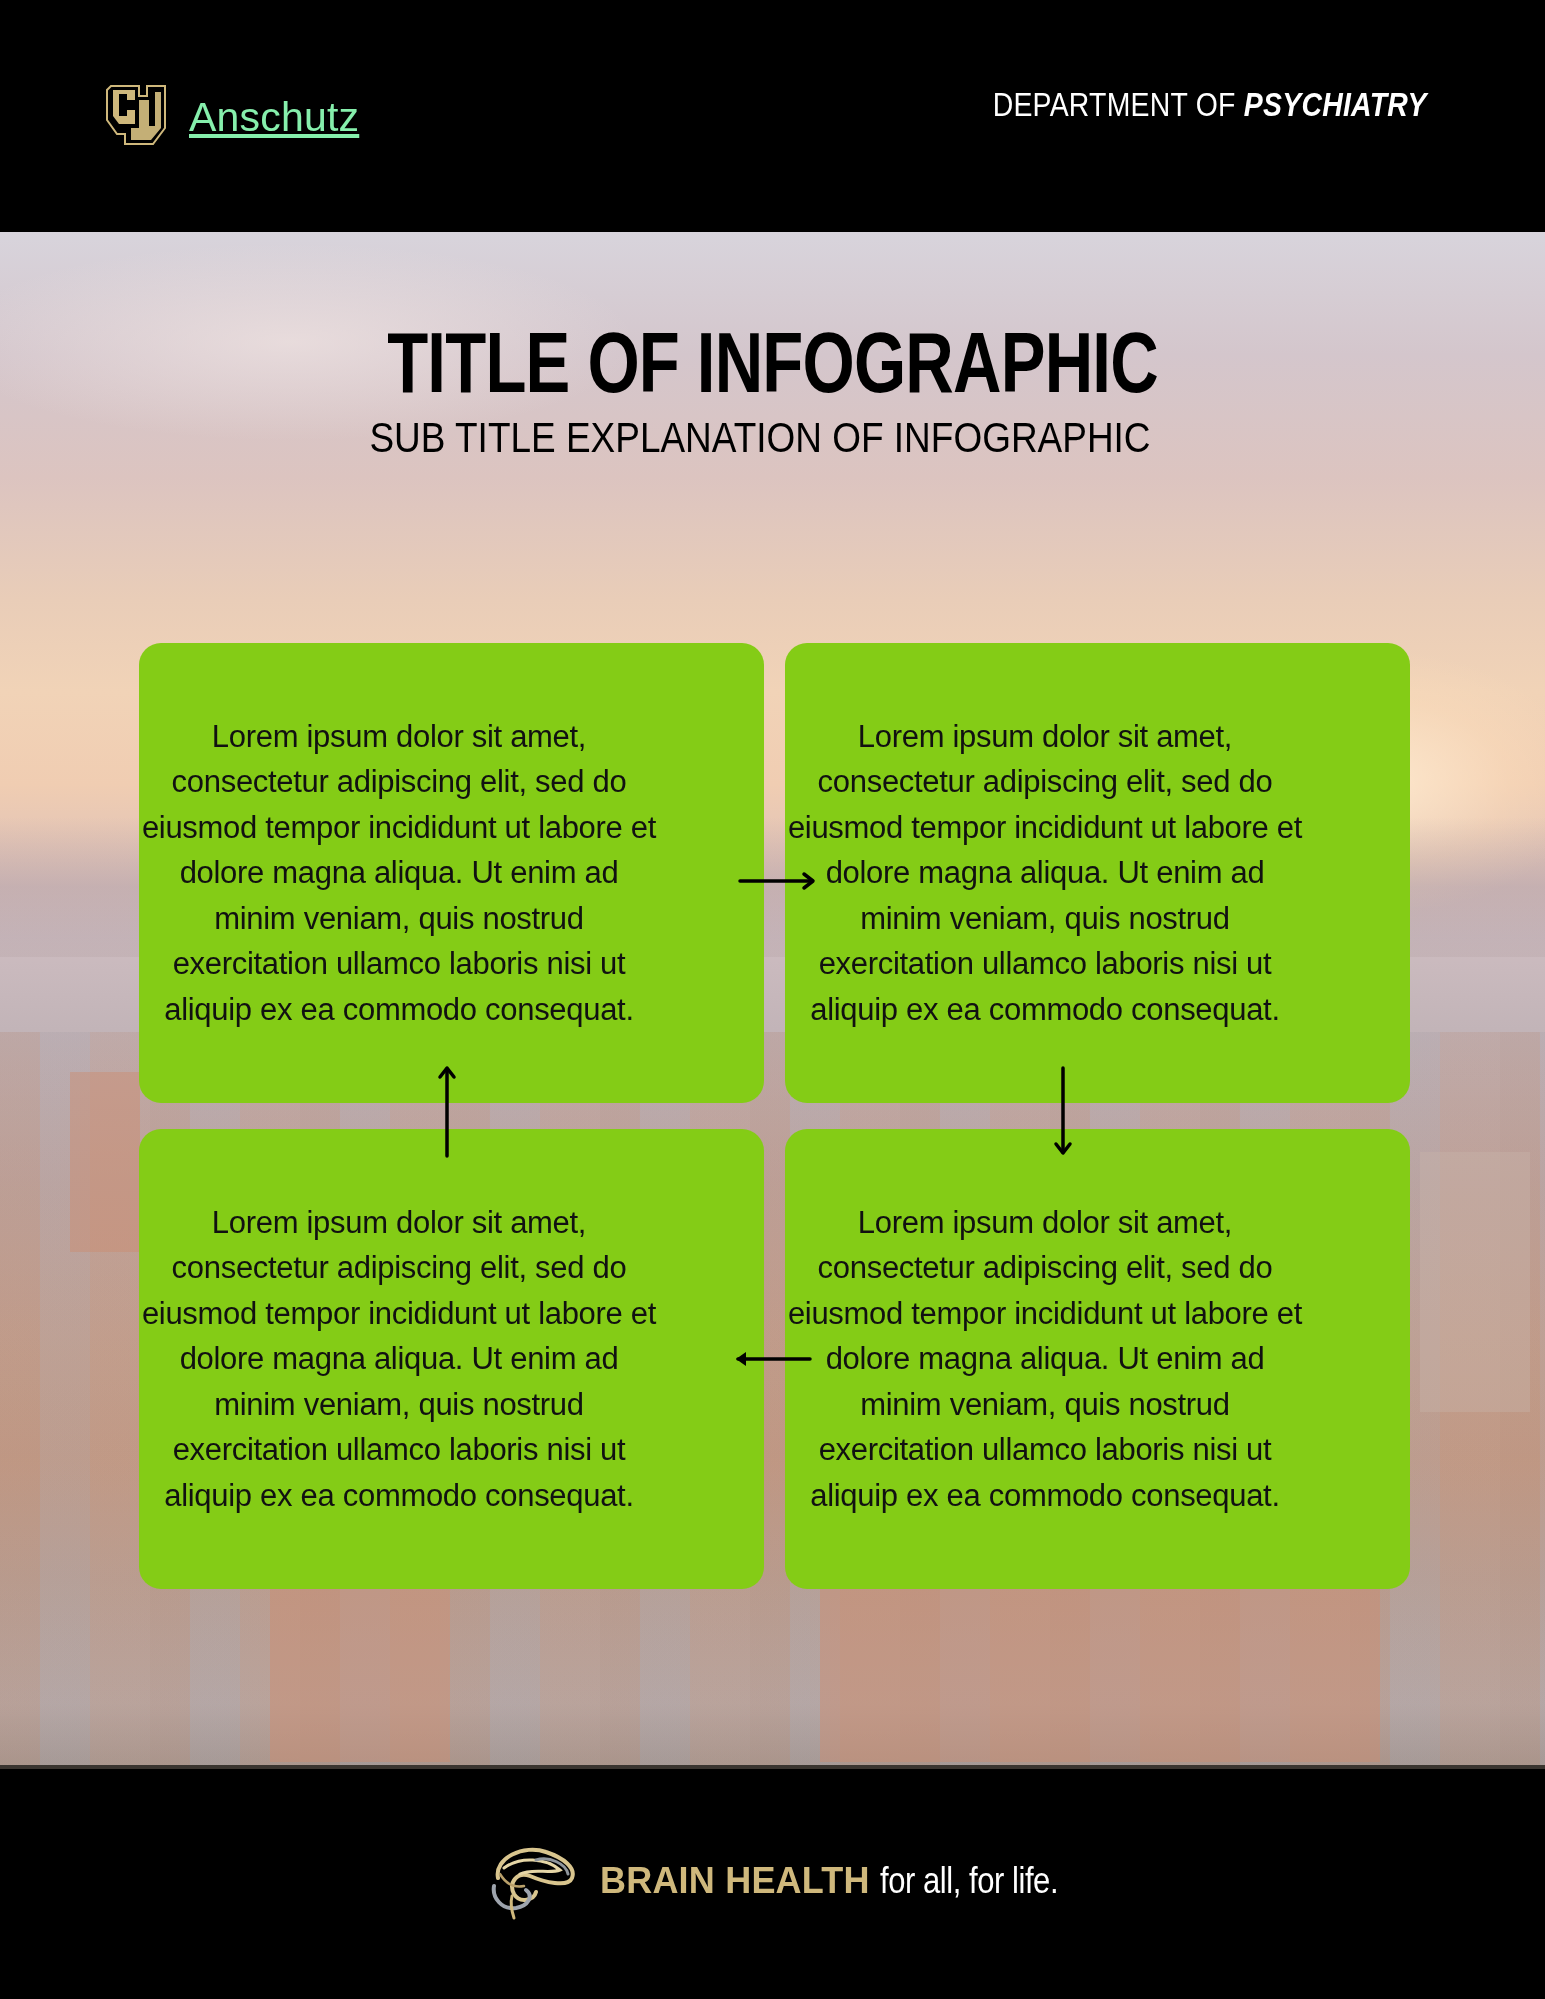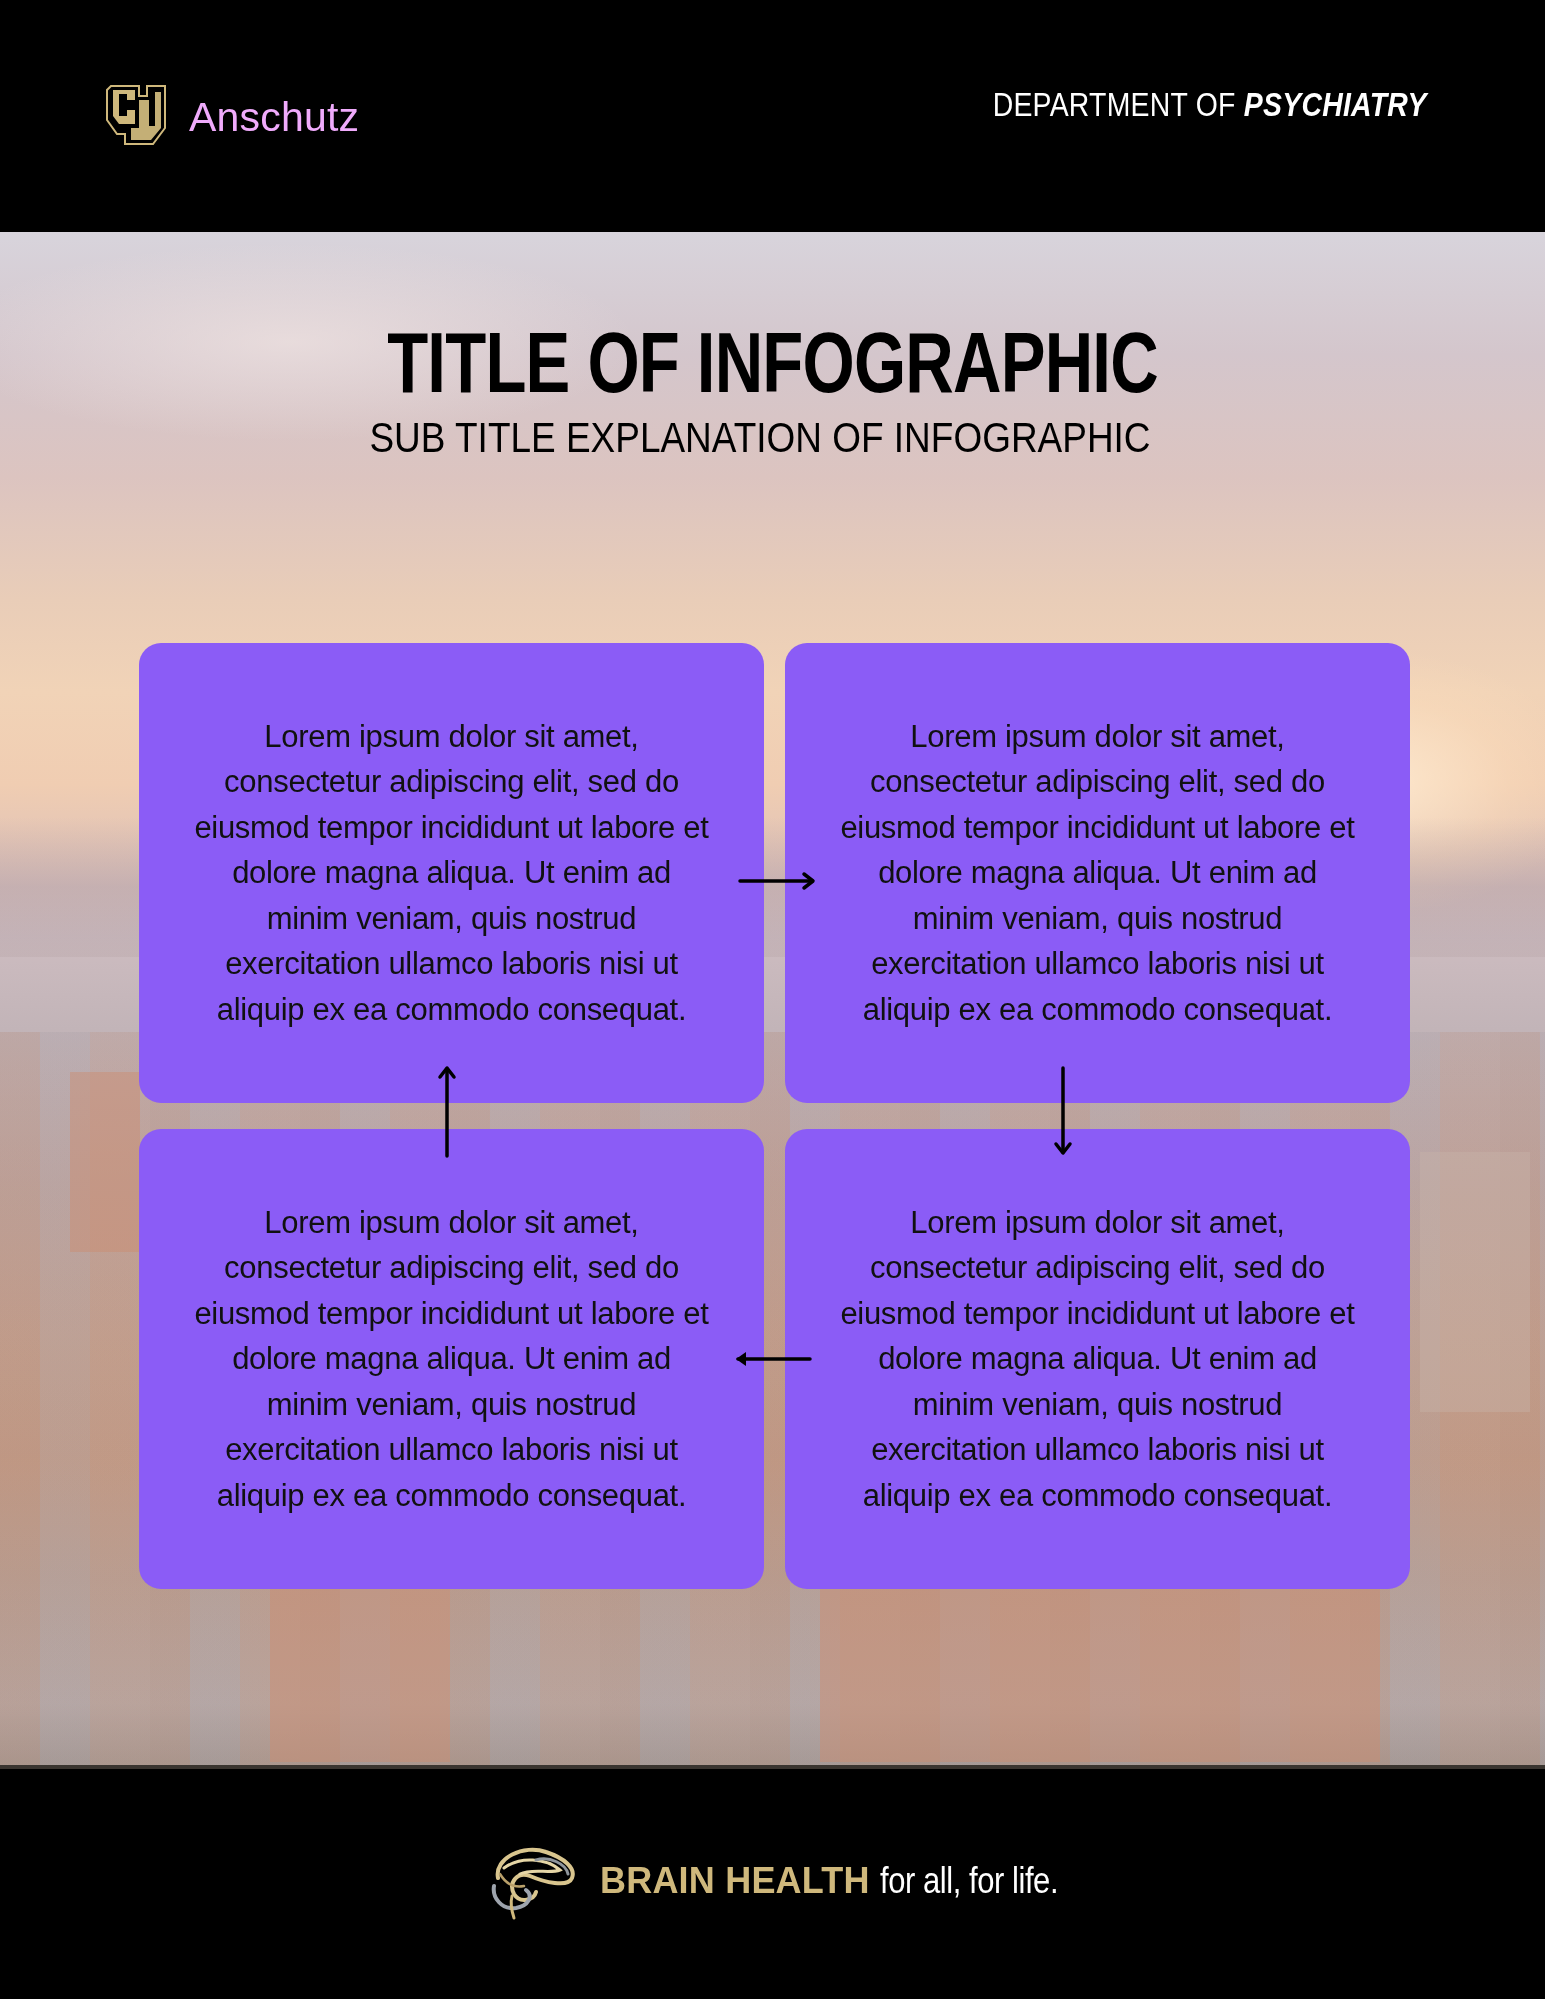--- a/index.html
+++ b/index.html
@@ -2,21 +2,21 @@
 <html><head>
 <meta charset="utf-8">
 <style>
   * { margin: 0; padding: 0; box-sizing: border-box; }
   html, body { width: 1545px; height: 1999px; overflow: hidden; background: #000; }
   body { position: relative; font-family: "Liberation Sans", "DejaVu Sans", sans-serif; }
 
   .header { position: absolute; left: 0; top: 0; width: 1545px; height: 232px; background: #000; }
   .logo { position: absolute; left: 103px; top: 82px; display: flex; align-items: center; }
   .logo svg { width: 66px; height: 66px; }
-  .logo-text { color: #f0abfc; font-size: 41px; margin-left: 20px; font-weight: normal; letter-spacing: 0.2px; }
+  .logo-text { color: #86efac; font-size: 41px; margin-left: 20px; font-weight: normal; letter-spacing: 0.2px; text-decoration: underline; }
   .dept { position: absolute; right: 118px; top: 86px; color: #fff; font-size: 33px; letter-spacing: 0.3px; transform: scaleX(0.86); transform-origin: right center; white-space: nowrap; }
   .dept .dept-prefix { font-weight: normal; }
   .dept .dept-name { font-weight: bold; font-style: italic; }
 
   .photo { position: absolute; left: 0; top: 232px; width: 1545px; height: 1533px; overflow: hidden;
     background: linear-gradient(180deg,
       #d8d4dc 0%, #d4c6cc 8%, #dcc4c0 16%, #e9cdb8 24%, #f1d3b7 30%, #f0cdb2 36%,
       #e0c3b7 41%, #cdbcc0 46%, #c2b4b8 52%, #bfa9a6 62%, #c3a79a 72%, #c0a394 80%, #b9a7a0 88%, #bdb0ae 96%, #a89a93 100%); }
   .photo .glow { position: absolute; right: -40px; top: 420px; width: 420px; height: 260px;
     background: radial-gradient(ellipse at center, rgba(255,236,210,0.85) 0%, rgba(255,225,190,0.35) 45%, rgba(255,225,190,0) 72%); }
@@ -28,22 +28,22 @@
     background:
       repeating-linear-gradient(90deg, rgba(190,130,100,0.18) 0 40px, rgba(170,160,170,0.12) 40px 90px, rgba(200,140,110,0.16) 90px 150px),
       linear-gradient(180deg, rgba(170,160,165,0.2) 0%, rgba(190,140,115,0.3) 60%, rgba(160,150,150,0.3) 100%); }
   .photo .bldg { position: absolute; background: rgba(205,140,110,0.45); }
 
   .title { position: absolute; left: 0; width: 1545px; top: 313px; text-align: center; color: #000;
     font-size: 86px; font-weight: bold; letter-spacing: -1px; transform: scaleX(0.78); transform-origin: center; white-space: nowrap; }
   .subtitle { position: absolute; left: 0; width: 1520px; top: 414px; text-align: center; color: #000;
     font-size: 42px; font-weight: normal; transform: scaleX(0.88); transform-origin: center; white-space: nowrap; }
 
-  .card { position: absolute; width: 625px; height: 460px; background: #8b5cf6; border-radius: 22px;
-    display: flex; align-items: center; justify-content: center; }
+  .card { position: absolute; width: 625px; height: 460px; background: #84cc16; border-radius: 22px;
+    display: flex; align-items: center; justify-content: flex-start; }
   .card p { width: 520px; text-align: center; color: #111; font-size: 31px; line-height: 45.5px; letter-spacing: -0.3px; }
   .c1 { left: 139px; top: 643px; }
   .c2 { left: 785px; top: 643px; }
   .c3 { left: 785px; top: 1129px; }
   .c4 { left: 139px; top: 1129px; }
 
   .arrow { position: absolute; }
   .arrow svg { display: block; }
 
   .footer { position: absolute; left: 0; top: 1765px; width: 1545px; height: 234px; background: #000; }

